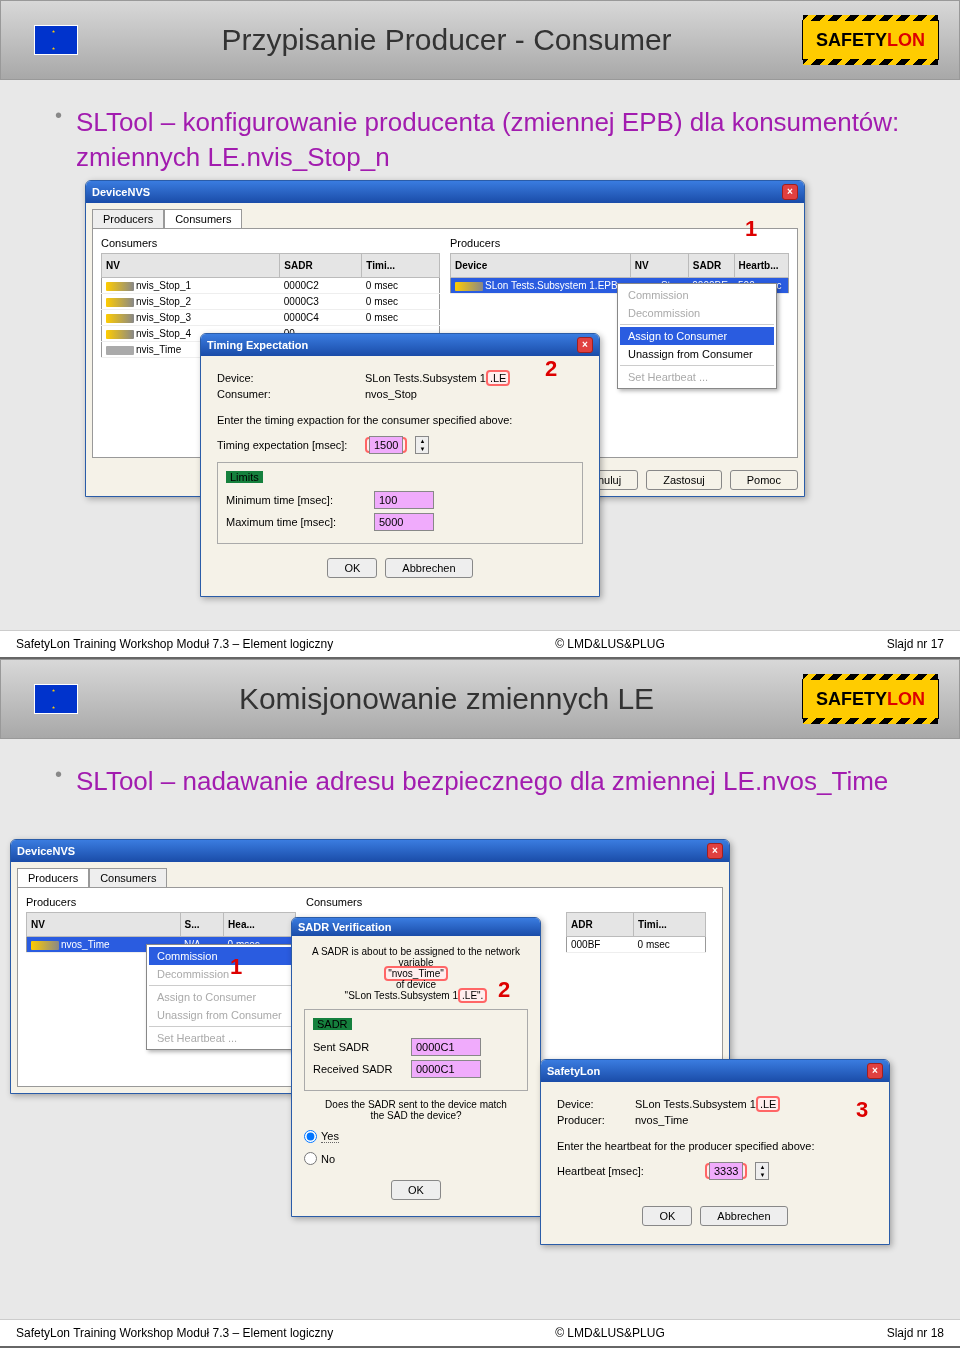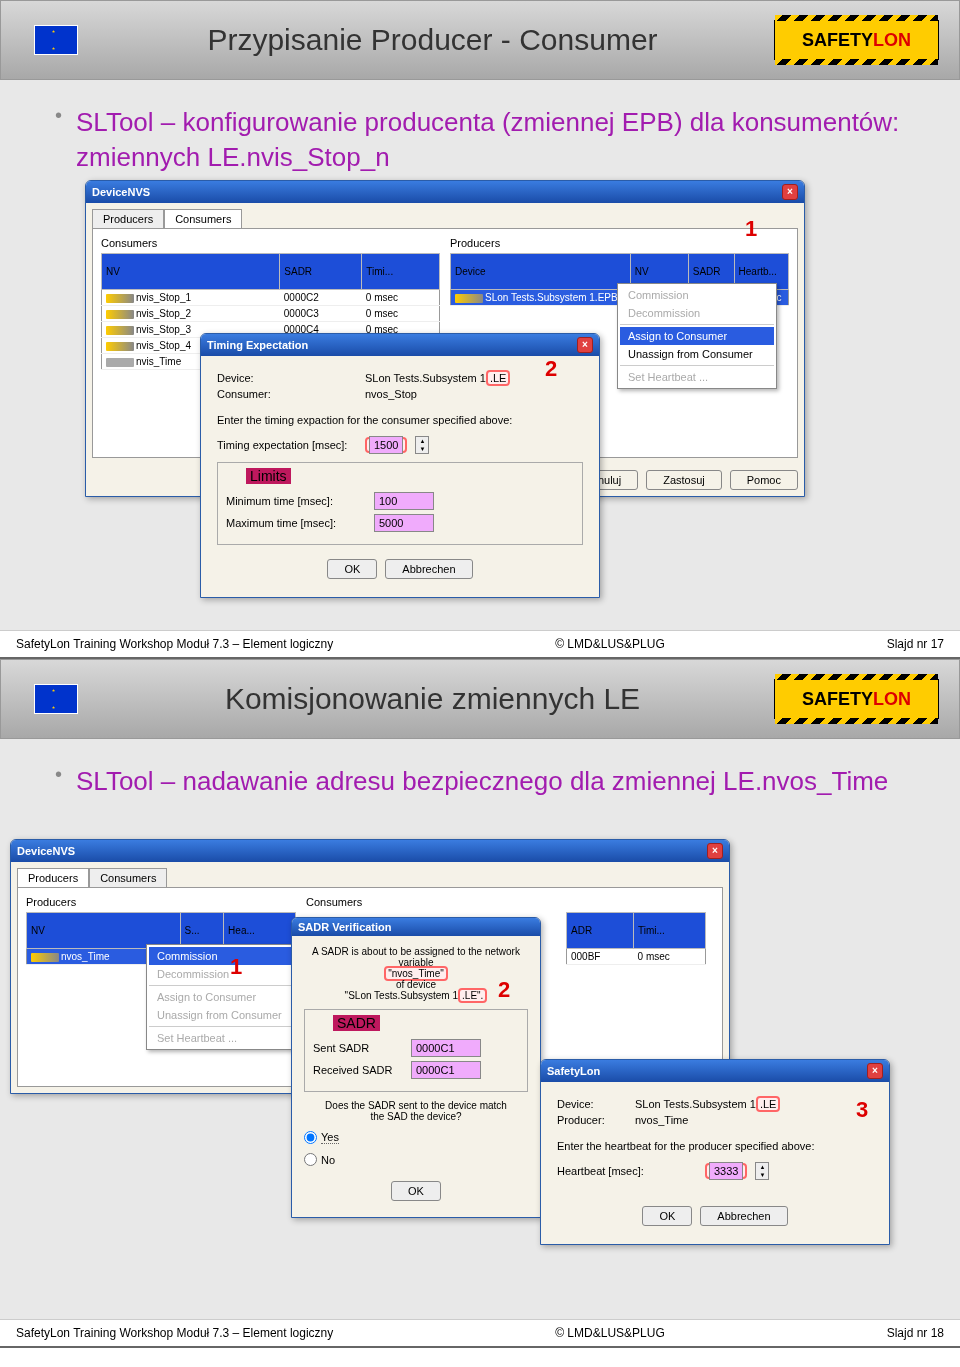--- a/index.html
+++ b/index.html
@@ -27,21 +27,21 @@
     background: #0033cc;
     border: 1px solid #fff;
     position: relative;
   }
   .hex-inner::before,.hex-inner::after{content:'⋆';color:#ffcc00;font-size:8px;position:absolute}
   .hex-inner::before{top:1px;left:16px}.hex-inner::after{bottom:1px;left:16px}
   
   .title { flex: 1; text-align: center; font-size: 30px; font-weight: normal; color: #333; }
   
   .safety-logo {
-    width: 165px; height: 40px;
+    width: 137px; height: 40px;
     background: #ffcc00;
     border: 1px solid #000;
     position: relative;
     display: flex; align-items: center; justify-content: center;
     font-weight: bold; font-size: 18px;
   }
   .safety-logo::before {
     content: '';
     position: absolute; top: -6px; left: 0; right: 0; height: 6px;
     background: repeating-linear-gradient(-45deg, #000 0, #000 6px, #ffcc00 6px, #ffcc00 12px);
@@ -84,21 +84,21 @@
   .tabs{display:flex;padding:6px 6px 0;gap:0}
   .tab{padding:3px 10px;border:1px solid #999;background:#eee;font-size:11px;cursor:pointer;border-bottom:none}
   .tab.active{background:#fff;font-weight:normal}
   
   .panel{background:#fff;border:1px solid #999;margin:0 6px 6px;padding:8px}
   
   .cols{display:flex;gap:10px}
   .col{flex:1}
   .label{font-size:11px;margin-bottom:4px}
   .tbl{width:100%;border:1px solid #999;font-size:10px;border-collapse:collapse}
-  .tbl th{background:#1d4ed8;border:1px solid #bbb;padding:12px 4px;text-align:left;font-weight:normal}
+  .tbl th{background:#e5e5e5;border:1px solid #bbb;padding:6px 4px;text-align:left;font-weight:bold}
   .tbl td{padding:2px 4px;border-bottom:1px solid #eee}
   .row-sel td{background:#2a5ce0;color:#fff}
   .nvtag{display:inline-block;width:28px;height:9px;background:linear-gradient(to right,#ffcc00,#888);margin-right:2px;vertical-align:middle;border-radius:1px}
   .nvtag.gray{background:#aaa}
   
   .ctxmenu{position:absolute;background:#fff;border:1px solid #888;font-size:11px;box-shadow:2px 2px 4px rgba(0,0,0,.3);padding:2px;min-width:160px}
   .ctxmenu .mi{padding:3px 8px;cursor:pointer}
   .ctxmenu .mi.dis{color:#aaa}
   .ctxmenu .mi.sel{background:#2a5ce0;color:#fff}
   .ctxmenu hr{border:none;border-top:1px solid #ccc;margin:2px 0}
@@ -114,21 +114,21 @@
   
   .rednum{position:absolute;color:#d00;font-weight:bold;font-size:22px}
   
   .spinner{display:inline-flex;flex-direction:column;border:1px solid #888;width:14px;height:18px}
   .spinner span{flex:1;background:#eee;font-size:6px;text-align:center;line-height:8px;cursor:pointer}
   
   .radio{display:flex;align-items:center;gap:4px;margin:9px 0}
   .radio input{margin:0}
   
   .group{border:1px solid #aaa;margin:8px 0;padding:8px}
-  .group .gtitle{font-size:14px;margin:-14px 0 4px 20px;background:#be185d;display:inline-block;padding:0 4px}
+  .group .gtitle{font-size:11px;margin:-14px 0 4px 0;background:#15803d;display:inline-block;padding:0 4px}
 </style>
 </head>
 <body>
 
 <div class="slide">
   <div class="header">
     <div class="hex-badge">
         <div class="hex-inner"></div>
       </div>
     <div class="title">Przypisanie Producer - Consumer</div>

